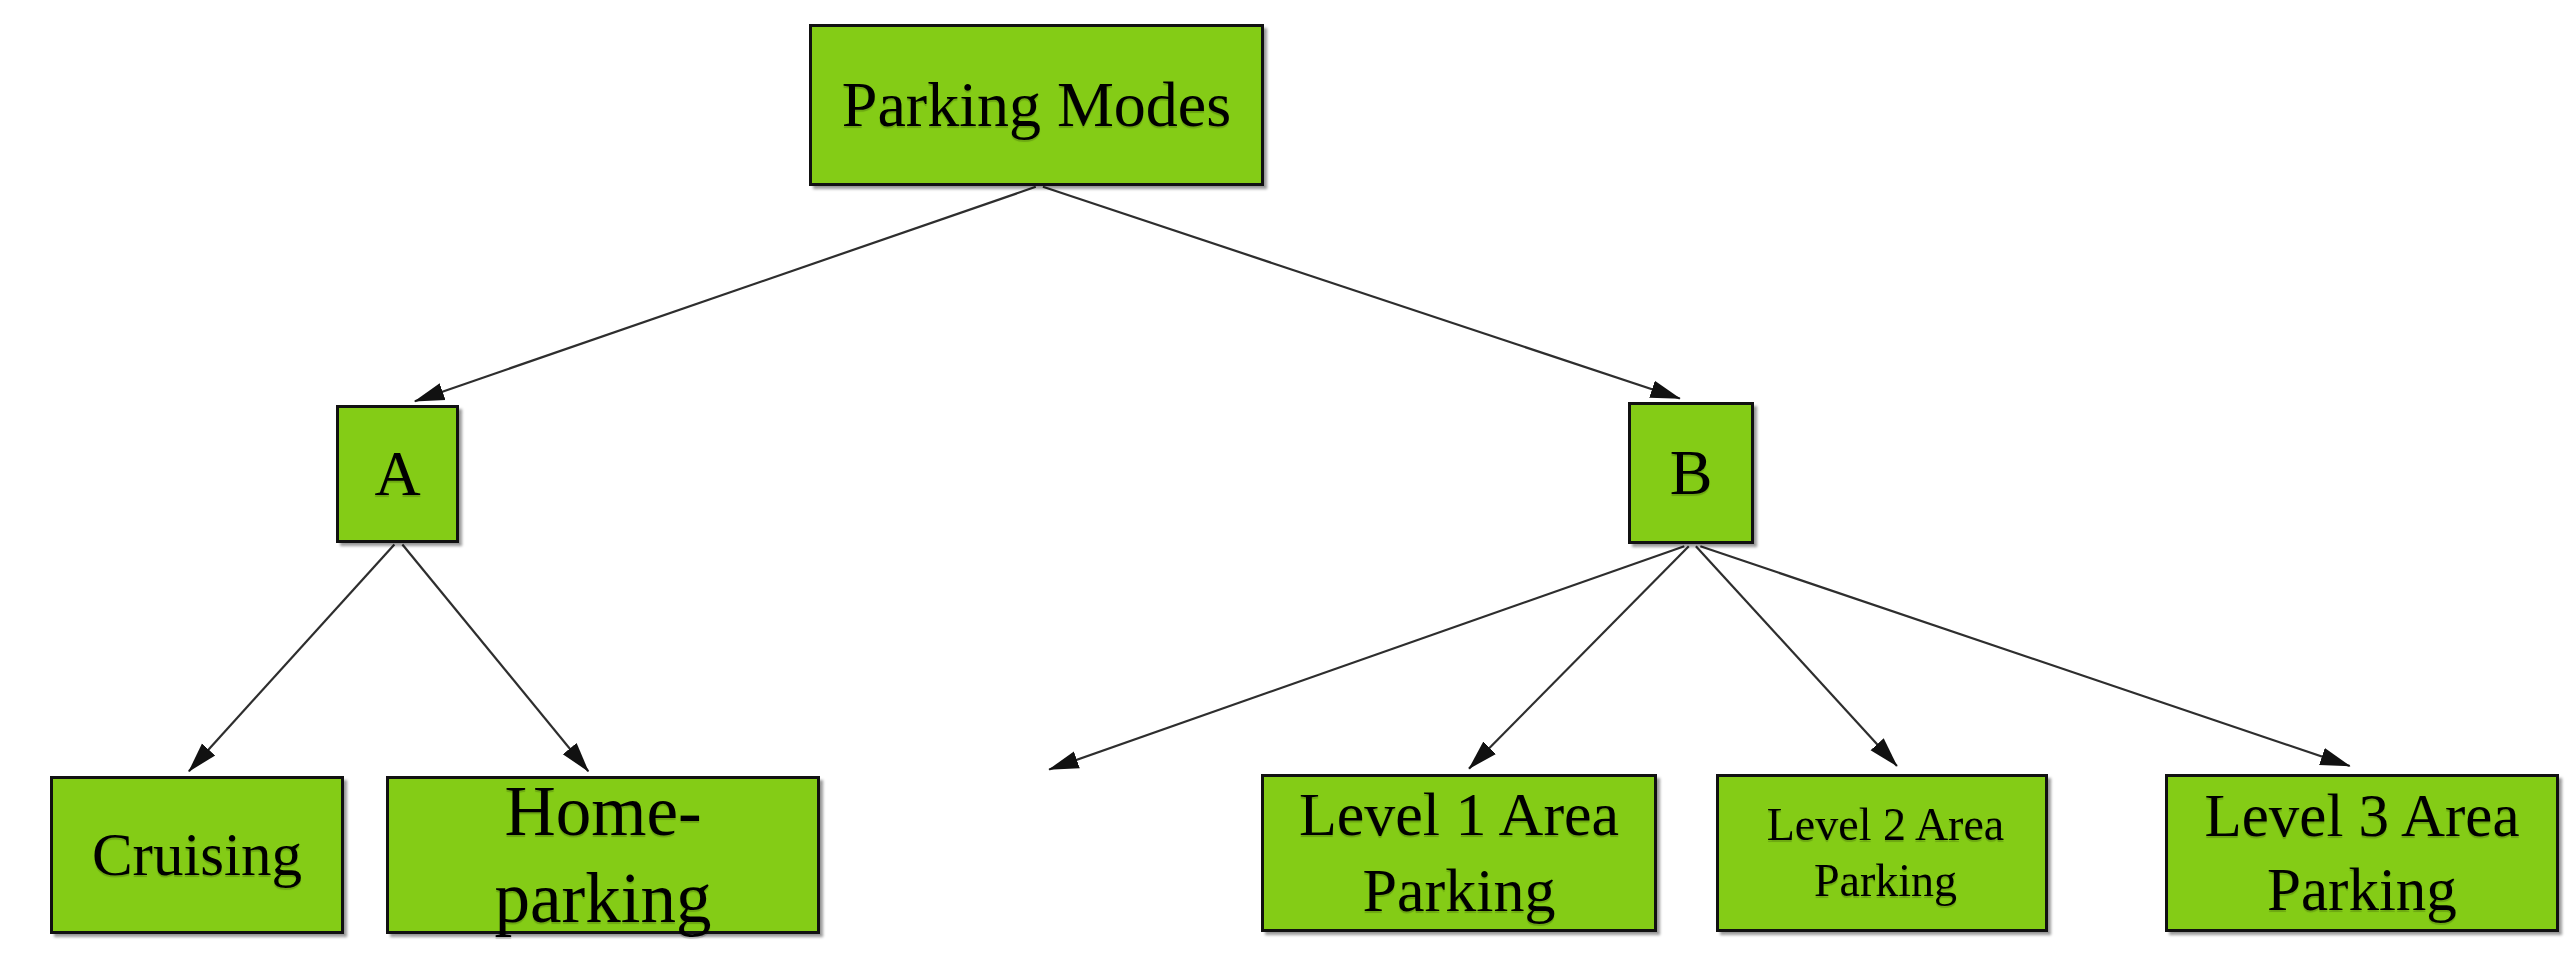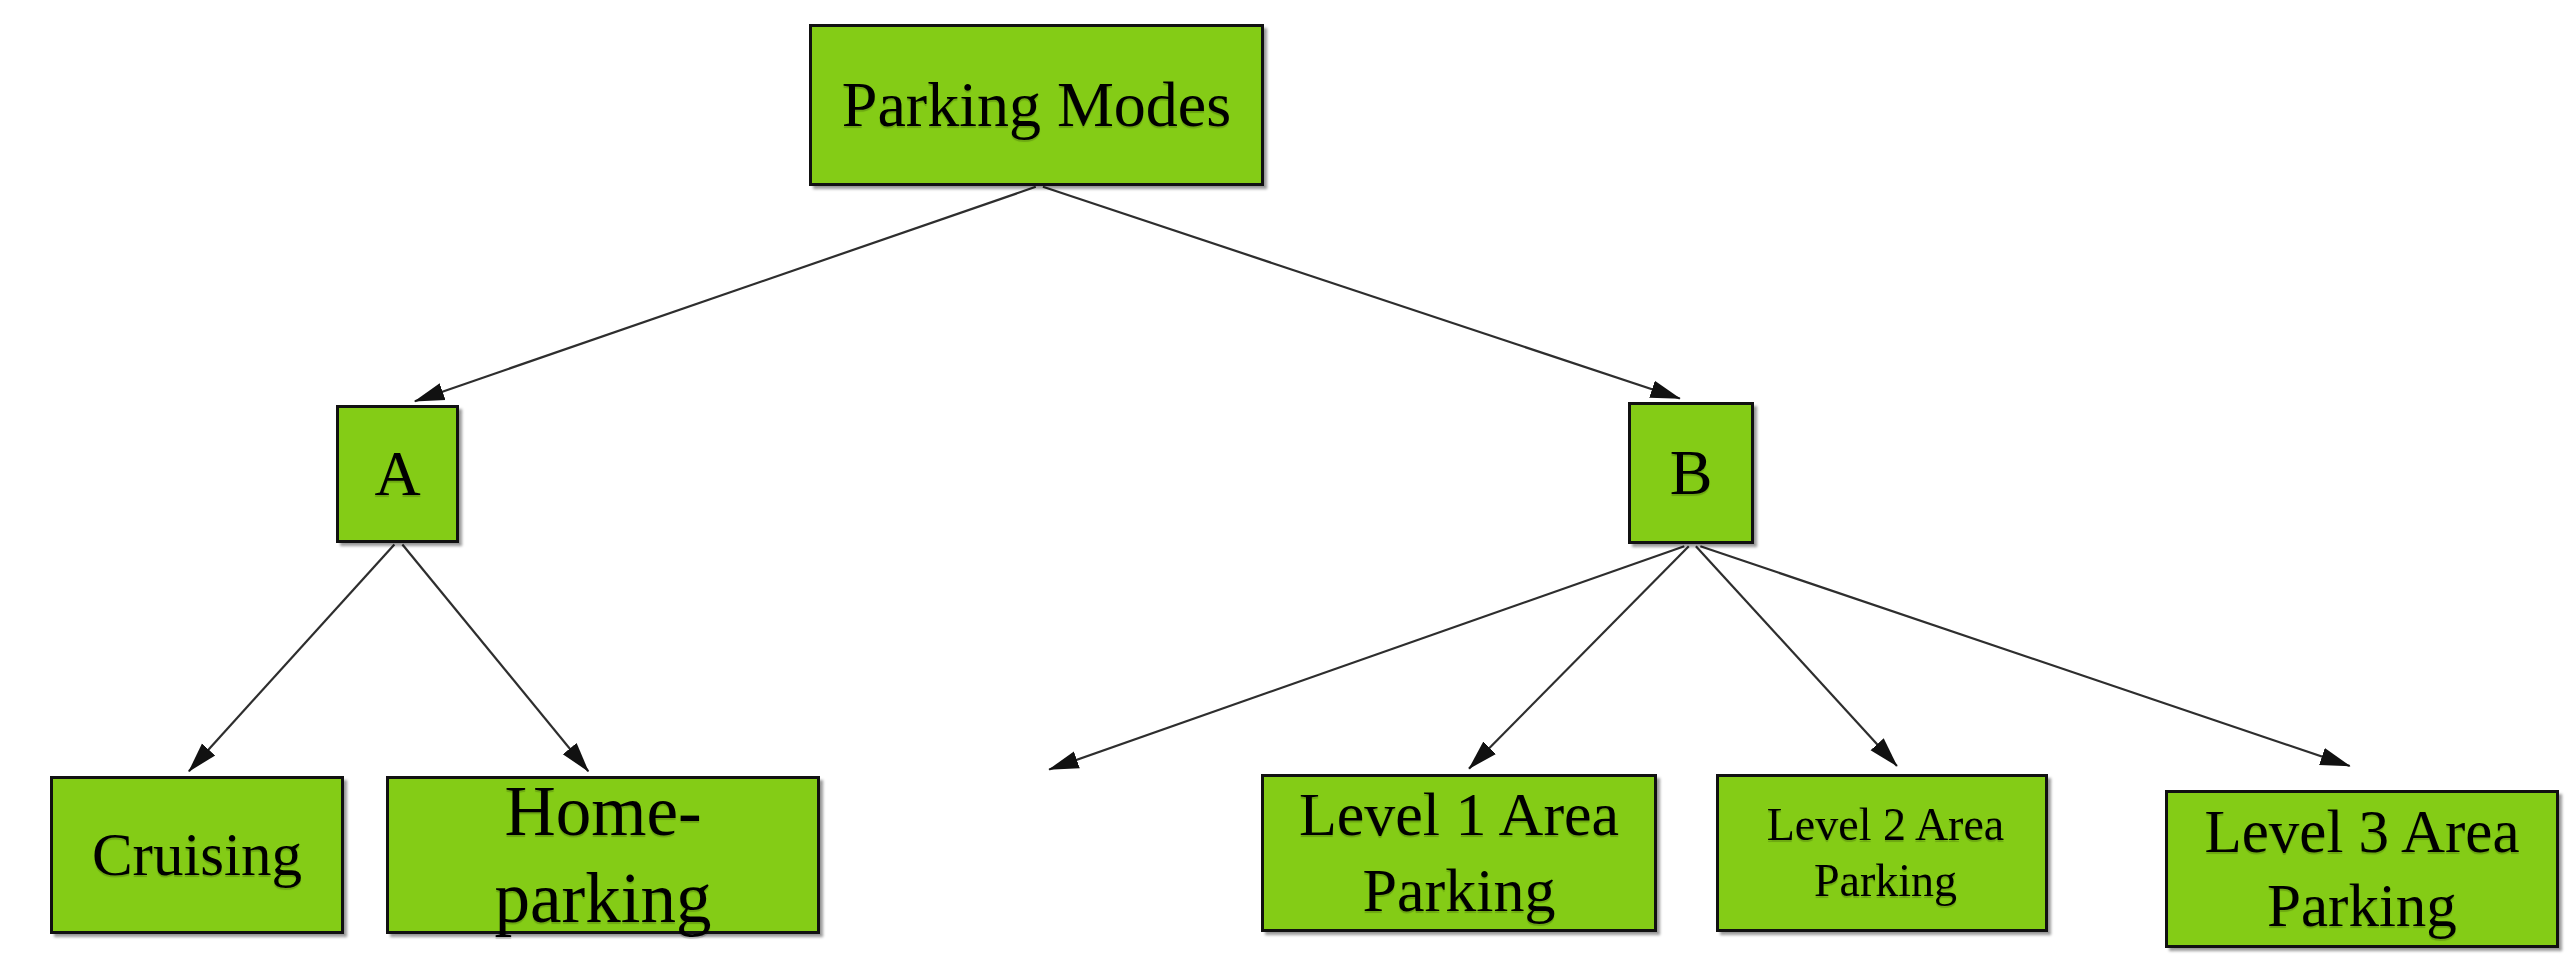--- a/index.html
+++ b/index.html
@@ -43,21 +43,21 @@
   }
   
   .n-root     { left: 809px;  top: 24px;  width: 455px; height: 162px; font-size: 64px; }
   .n-a        { left: 336px;  top: 405px; width: 123px; height: 138px; font-size: 64px; }
   .n-b        { left: 1628px; top: 402px; width: 126px; height: 142px; font-size: 64px; }
   .n-cruising { left: 26px;   top: 776px; width: 294px; height: 158px; font-size: 61px; margin-left: 24px; }
   .n-home     { left: 358px;  top: 776px; width: 434px; height: 158px; font-size: 71px; margin-left: 28px; }
   .n-core     { left: 871px;  top: 774px; width: 334px; height: 161px; font-size: 61px; }
   .n-l1       { left: 1261px; top: 774px; width: 396px; height: 158px; font-size: 62px; text-align: center; }
   .n-l2       { left: 1716px; top: 774px; width: 332px; height: 158px; font-size: 46px; padding-left: 7px; }
-  .n-l3       { left: 2165px; top: 774px; width: 394px; height: 158px; font-size: 61px; margin-top: 16px; }
+  .n-l3       { left: 2165px; top: 774px; width: 394px; height: 158px; font-size: 61px; }
 </style>
 </head>
 <body>
 
 <div class="canvas">
 
   <svg class="edges-layer" viewBox="0 0 2895 1078" width="2576" height="959" xmlns="http://www.w3.org/2000/svg">
     <defs>
       <marker id="arrowhead" markerUnits="userSpaceOnUse" markerWidth="36" markerHeight="26" refX="33" refY="13" orient="auto">
         <polygon points="0,3 34,13 0,23" fill="#111111"></polygon>

